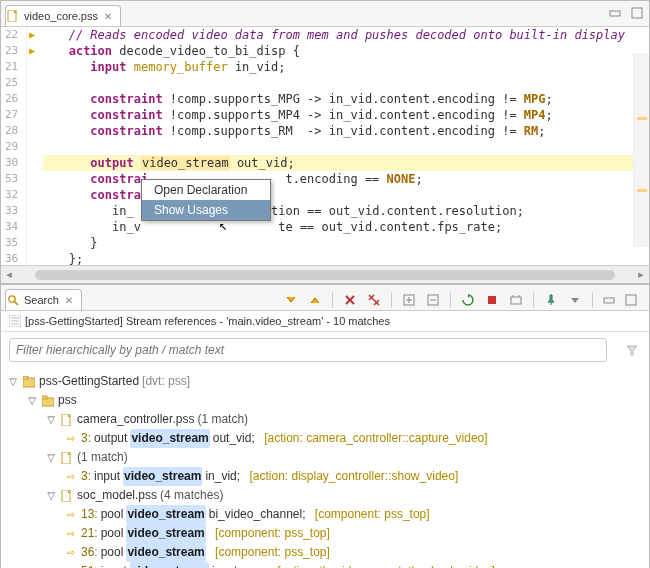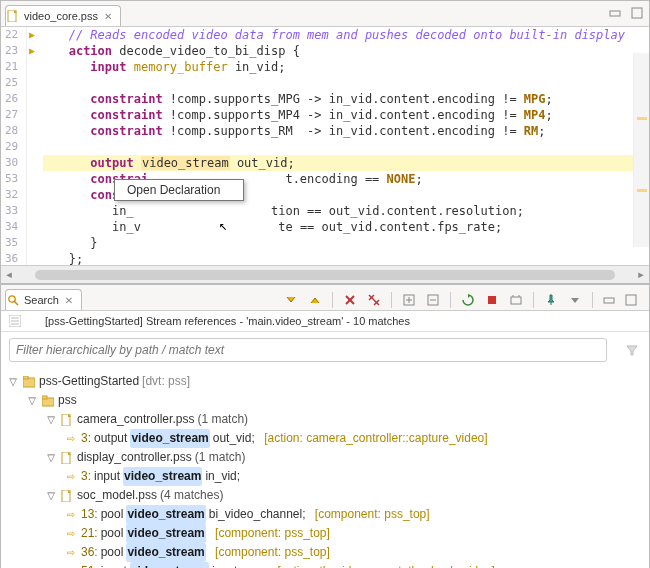--- a/index.html
+++ b/index.html
@@ -15,44 +15,44 @@
 .tab .close-x { color: #888; font-size: 10px; margin-left: 2px; cursor: pointer; }
 .tabbar-right { position: absolute; right: 4px; top: 4px; display: flex; gap: 6px; }
 .icn-btn { width: 16px; height: 16px; display: inline-flex; align-items: center; justify-content: center; color: #666; cursor: pointer; }
 
 .editor { flex: 1; display: flex; font-family: Consolas, Menlo, monospace; font-size: 12px; overflow: hidden; position: relative; background: #fff; }
 .gutter { width: 26px; background: #fff; color: #aab; text-align: center; padding-right: 4px; line-height: 16px; font-size: 11px; border-right: 1px solid #eee; }
 .marks { width: 16px; background: #fff; line-height: 16px; }
 .code { flex: 1; line-height: 16px; white-space: pre; overflow: hidden; position: relative; }
 .code-line { height: 16px; padding-left: 4px; }
 .hl-line { background: #fef9c3; }
-.c-comment { color: #8b5cf6; font-style: italic; }
+.c-comment { color: #701a75; font-style: italic; }
 .c-kw { color: #9b1f7a; font-weight: bold; }
 .c-type { color: #b58900; }
 .c-id { color: #333; }
 .c-sel { background: #ffe9a8; padding: 0 1px; }
 .c-lit { color: #a06a00; font-weight: bold; }
 .mark-arrow { color: #d9a200; font-size: 10px; padding-left: 2px; }
 
-.ctx-menu { position: absolute; left: 113px; top: 152px; background: #fff; border: 1px solid #777; box-shadow: 2px 2px 4px rgba(0,0,0,.25); font-family: "Segoe UI", sans-serif; font-size: 12px; z-index: 10; min-width: 130px; }
+.ctx-menu { position: absolute; left: 140px; top: 152px; background: #fff; border: 1px solid #777; box-shadow: 2px 2px 4px rgba(0,0,0,.25); font-family: "Segoe UI", sans-serif; font-size: 12px; z-index: 10; min-width: 130px; }
 .ctx-item { padding: 3px 12px; cursor: default; }
 .ctx-item.sel { background: #7a98b8; color: #fff; }
 .cursor-fake { position: absolute; left: 218px; top: 190px; font-size: 14px; color: #000; z-index: 11; }
 
 .hscroll { height: 18px; background: #eee; border-top: 1px solid #ccc; display: flex; align-items: center; }
 .hscroll .thumb { flex: 1; margin: 0 18px; height: 10px; background: #cfcfcf; border-radius: 5px; }
 .hscroll .btn { width: 16px; text-align: center; color: #888; }
 .vscroll { position: absolute; right: 0; top: 26px; bottom: 18px; width: 16px; background: #f4f4f4; border-left: 1px solid #eee; }
 .vscroll .ovmark { position: absolute; left: 3px; width: 10px; height: 3px; background: #ffd27f; }
 
 .toolbar { display: flex; gap: 6px; padding: 2px 6px; align-items: center; }
 .toolbar .sep { width: 1px; height: 16px; background: #ccc; margin: 0 2px; }
 .toolbar .tbtn { width: 18px; height: 18px; display: inline-flex; align-items: center; justify-content: center; cursor: pointer; }
 
-.search-desc-row { padding: 4px 8px; display: flex; align-items: center; gap: 24px; border-bottom: 1px solid #e0e0e0; }
+.search-desc-row { padding: 4px 8px; display: flex; align-items: center; gap: 4px; border-bottom: 1px solid #e0e0e0; }
 .filter-row { padding: 6px 8px; display: flex; gap: 16px; }
 .filter-input { flex: 1; border: 1px solid #ccc; border-radius: 3px; padding: 4px 6px; font-size: 12px; color: #999; font-style: italic; background: #fff; }
 .clear-icn { width: 18px; display: inline-flex; align-items: center; justify-content: center; color: #bbb; }
 
 .tree { flex: 1; overflow: auto; padding: 4px 2px 4px 6px; line-height: 19px; font-size: 12px; }
 .tree-row { display: flex; align-items: center; gap: 3px; white-space: nowrap; }
 .ind { display: inline-block; width: 16px; }
 .twisty { width: 12px; text-align: center; color: #666; cursor: pointer; font-size: 10px; }
 .tree-icn { width: 14px; height: 14px; display: inline-flex; align-items: center; justify-content: center; font-size: 10px; }
 .file-icn { color: #c49a00; }
@@ -128,20 +128,21 @@
         <div class="mark-arrow"></div>
         <div class="mark-arrow"></div>
         <div class="mark-arrow"></div>
         <div class="mark-arrow"></div>
         <div class="mark-arrow"></div>
       </div>
     <div class="code" id="code"><div class="code-line">   <span class="c-comment">// Reads encoded video data from mem and pushes decoded onto built-in display</span></div><div class="code-line">   <span class="c-kw">action</span> <span class="c-id">decode_video_to_bi_disp</span> {</div><div class="code-line">      <span class="c-kw">input</span> <span class="c-type">memory_buffer</span> <span class="c-id">in_vid</span>;</div><div class="code-line"> </div><div class="code-line">      <span class="c-kw">constraint</span> !comp.supports_MPG -&gt; <span class="c-id">in_vid</span>.content.encoding != <span class="c-lit">MPG</span>;</div><div class="code-line">      <span class="c-kw">constraint</span> !comp.supports_MP4 -&gt; <span class="c-id">in_vid</span>.content.encoding != <span class="c-lit">MP4</span>;</div><div class="code-line">      <span class="c-kw">constraint</span> !comp.supports_RM  -&gt; <span class="c-id">in_vid</span>.content.encoding != <span class="c-lit">RM</span>;</div><div class="code-line"> </div><div class="code-line hl-line">      <span class="c-kw">output</span> <span class="c-sel">video_stream</span> <span class="c-id">out_vid</span>;</div><div class="code-line">      <span class="c-kw">constrai</span>                   t.encoding == <span class="c-lit">NONE</span>;</div><div class="code-line">      <span class="c-kw">constra</span></div><div class="code-line">         <span class="c-id">in_</span>                   tion == <span class="c-id">out_vid</span>.content.resolution;</div><div class="code-line">         <span class="c-id">in_v</span>                   te == <span class="c-id">out_vid</span>.content.fps_rate;</div><div class="code-line">      }</div><div class="code-line">   };</div></div>
 
     <div class="ctx-menu" id="ctx-menu">
         <div class="ctx-item">Open Declaration</div>
+        <div class="ctx-item sel">Show Usages</div>
       </div>
     <span class="cursor-fake">↖</span>
 
     <div class="vscroll">
       <div class="ovmark" style="top:33%"></div>
       <div class="ovmark" style="top:70%"></div>
     </div>
   </div>
 
   <div class="hscroll">
@@ -311,24 +312,23 @@
       <div class="tree-row">
         <span class="ind"></span>
         <span class="ind"></span>
         <span class="twisty">▽</span>
         <span class="tree-icn file-icn">
           <svg width="12" height="12" viewBox="0 0 12 12">
             <rect x="1" y="0" width="8" height="12" fill="#fff" stroke="#c8a030"></rect>
             <path d="M7 0 L10 3 L7 3 Z" fill="#c8a030"></path>
           </svg>
         </span> 
-        <span>display_controller.pss</span> 
         <span class="count">(1 match)</span>
       </div>
-      <div class="tree-row"><span class="ind"></span><span class="ind"></span><span class="ind"></span><span class="tree-icn arr-icn">⇨</span> <span class="match-ln">3:</span> <span>input </span><span class="match-hl">video_stream</span><span> in_vid;</span>&nbsp; </div>
+      <div class="tree-row"><span class="ind"></span><span class="ind"></span><span class="ind"></span><span class="tree-icn arr-icn">⇨</span> <span class="match-ln">3:</span> <span>input </span><span class="match-hl">video_stream</span><span> in_vid;</span>&nbsp; <span class="match-ctx">[action: display_controller::show_video]</span></div>
       <div class="tree-row">
         <span class="ind"></span>
         <span class="ind"></span>
         <span class="twisty">▽</span>
         <span class="tree-icn file-icn">
           <svg width="12" height="12" viewBox="0 0 12 12">
             <rect x="1" y="0" width="8" height="12" fill="#fff" stroke="#c8a030"></rect>
             <path d="M7 0 L10 3 L7 3 Z" fill="#c8a030"></path>
           </svg>
         </span> 

